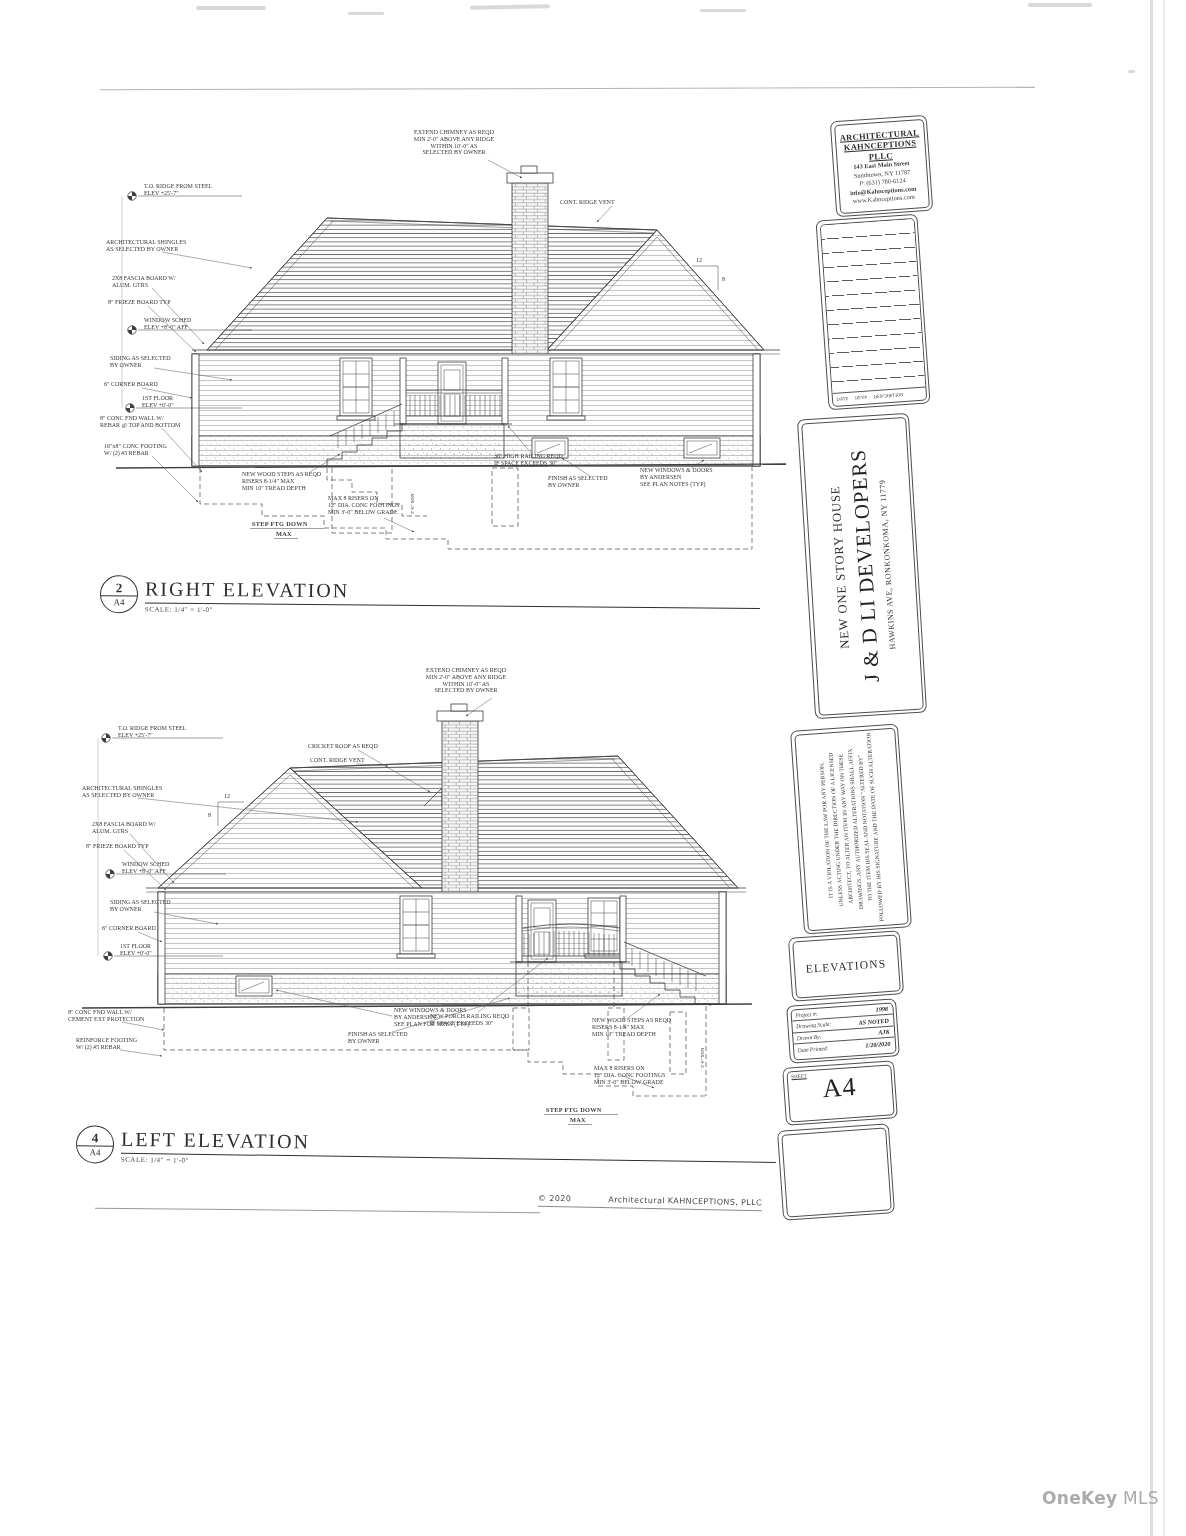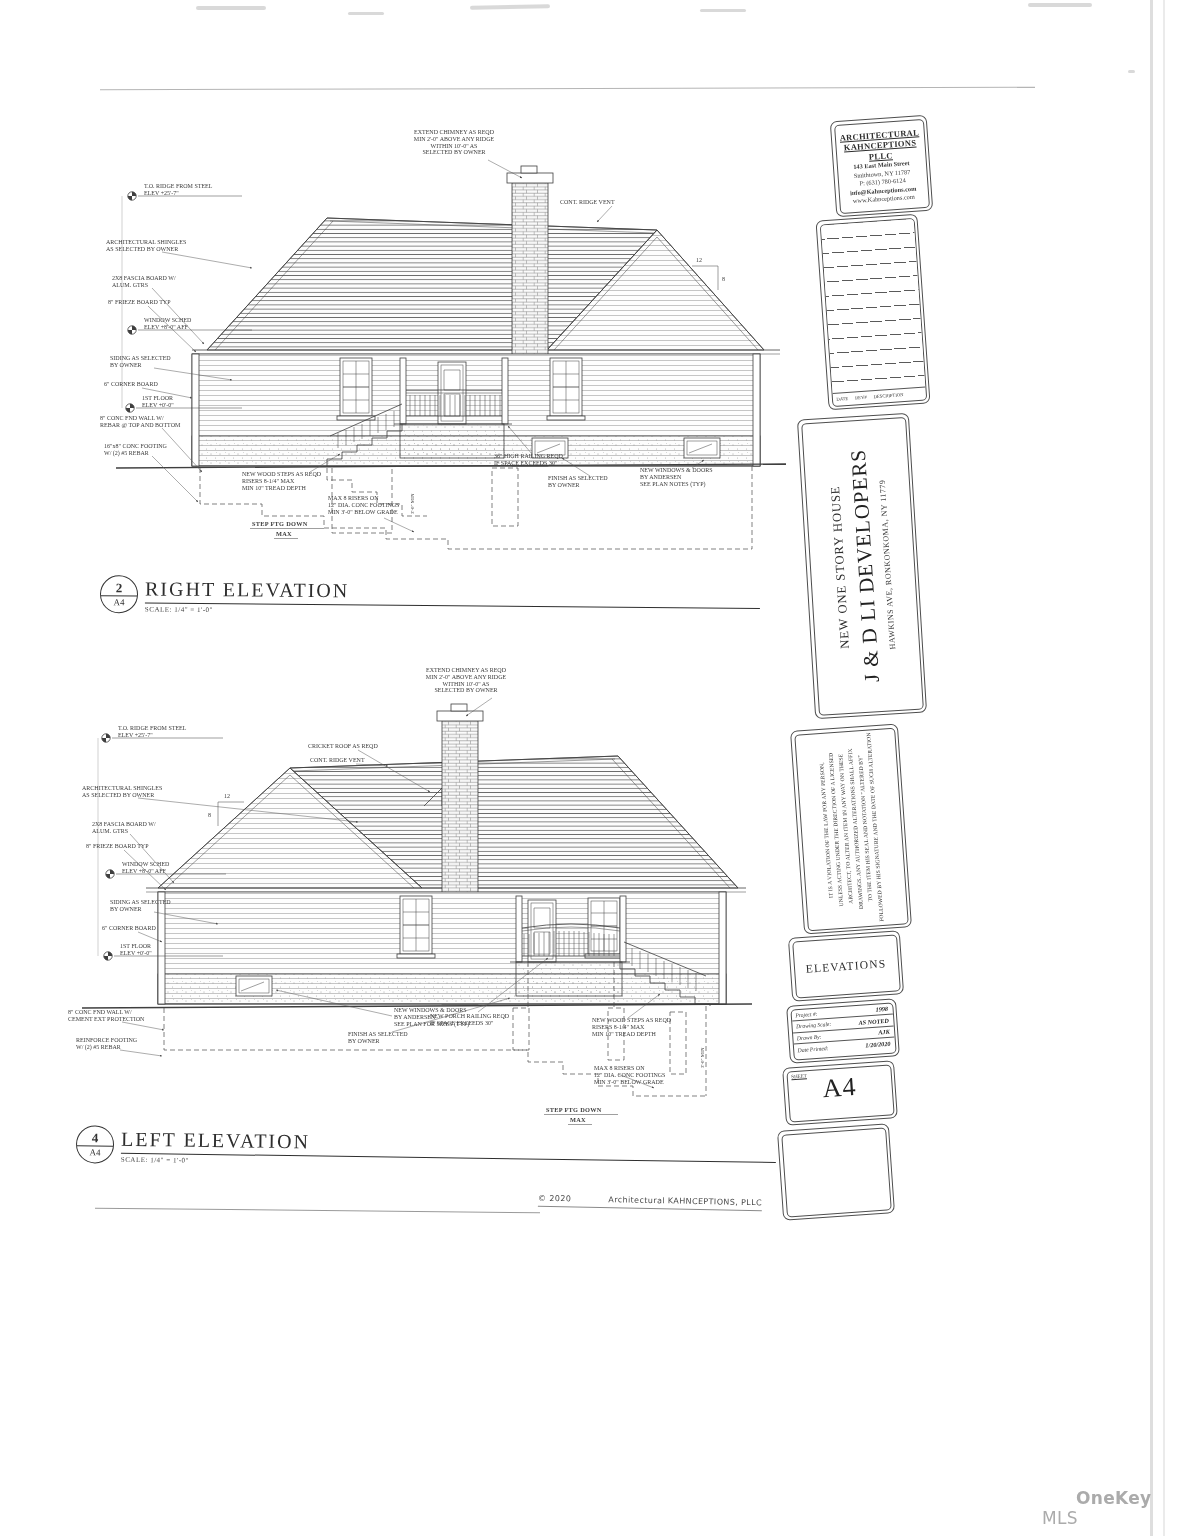--- a/index.html
+++ b/index.html
@@ -64,21 +64,21 @@
   .ival{font-style:italic;font-size:6.2px;font-weight:bold;color:#222;}
   .sheet-lab{font-size:5px;text-decoration:underline;padding:2px 0 0 4px;color:#333;}
   .sheet-num{text-align:center;font-size:26px;color:#222;margin-top:-3px;letter-spacing:1px;}
   
   .copyright{position:absolute;font-family:"DejaVu Sans",sans-serif;font-size:8px;
              color:#4a4a4a;letter-spacing:.4px;border-bottom:1px solid #8a8a8a;
              padding-bottom:3px;transform:rotate(1.2deg);}
   .cr-firm{margin-left:34px;}
   .watermark{position:absolute;font-family:"DejaVu Sans",sans-serif;font-size:17px;
              color:#ababab;letter-spacing:.3px;}
-  .wm-b{font-weight:bold;margin-left:34px;}
+  .wm-b{font-weight:bold;}
 </style>
 </head>
 <body>
 
 <div class="streak" style="left:196px;top:6px;width:70px;height:4px"></div>
 <div class="streak" style="left:348px;top:12px;width:36px;height:3px"></div>
 <div class="streak" style="left:470px;top:5px;width:80px;height:4px;transform:rotate(-1deg)"></div>
 <div class="streak" style="left:700px;top:9px;width:46px;height:3px"></div>
 <div class="streak" style="left:1028px;top:3px;width:64px;height:4px"></div>
 <div class="streak" style="left:1128px;top:70px;width:7px;height:3px"></div>

